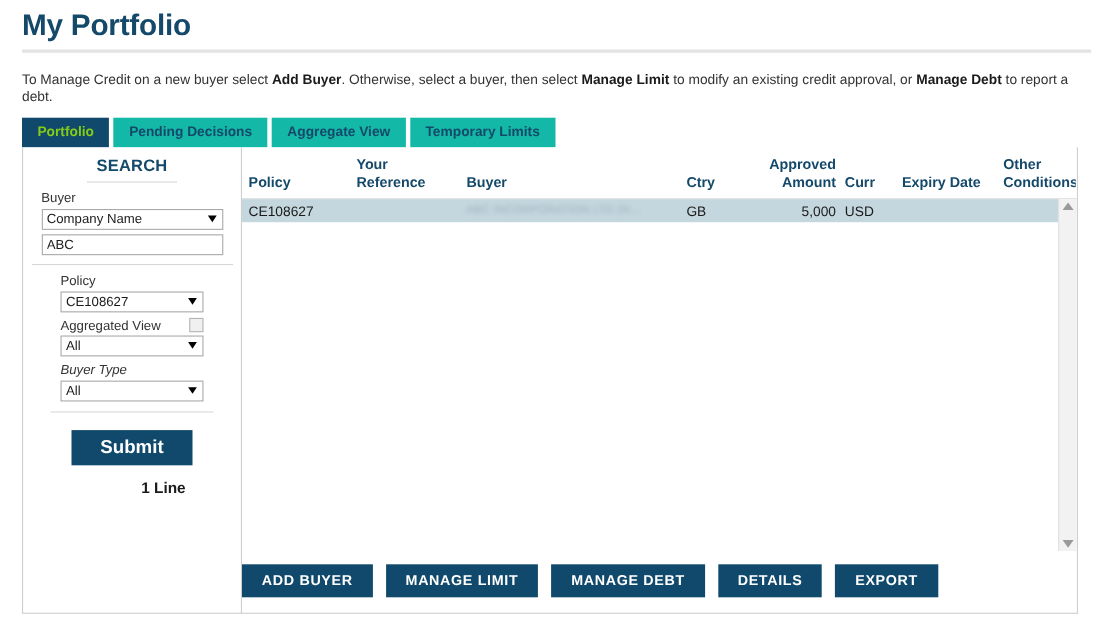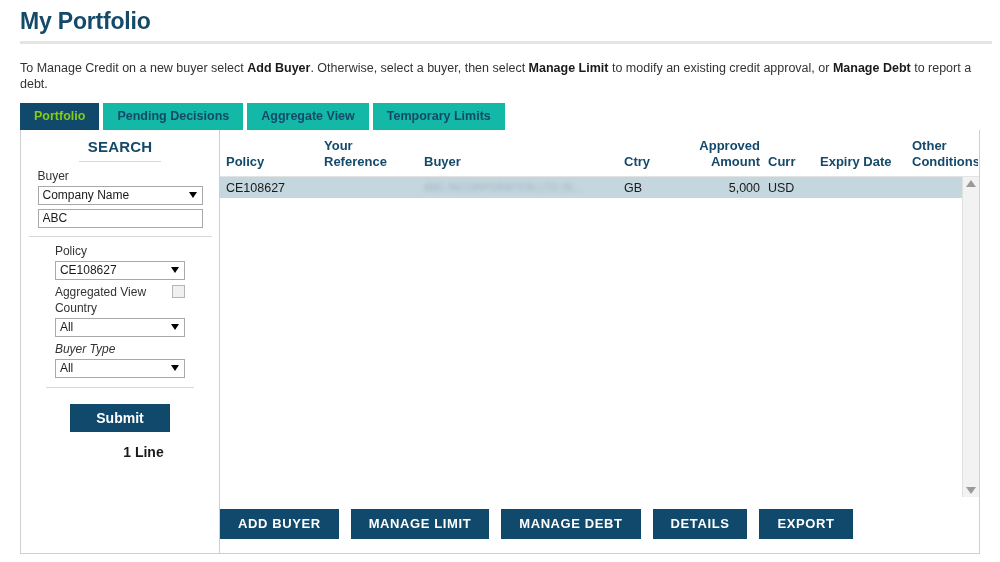--- a/index.html
+++ b/index.html
@@ -13,21 +13,21 @@
   .page {
     position: relative;
     width: 1000px; height: 562px;
     background: #ffffff;
   }
 
   
   .page-title {
     margin: 0;
     padding: 8px 0 6px 20px;
-    font-size: 23px;
+    font-size: 27px;
     font-weight: bold;
     color: #14496a;
     letter-spacing: -0.2px;
   }
   .title-rule {
     margin: 0 8px 0 20px;
     height: 3px;
     background: #e4e4e4;
     border: none;
   }
@@ -152,21 +152,21 @@
   .filter-divider { border-bottom: 1px solid #d8d8d8; }
   .submit-area {
     flex: 1;
     padding: 16px 12px 0 12px;
     text-align: right;
   }
   .btn-submit {
     display: inline-block;
     background: #10496b;
     color: #ffffff;
-    font-size: 14px;
+    font-size: 17px;
     font-weight: bold;
     border: none;
     padding: 6px 26px;
     font-family: "Liberation Sans", sans-serif;
     cursor: pointer;
   }
   .line-count {
     margin-top: 12px;
     font-size: 14px;
     font-weight: bold;
@@ -326,21 +326,20 @@
         <div class="sel">
           <span>CE108627</span>
           <span class="caret"></span>
         </div>
 
         <div class="chk-row">
           <span class="chk-label">Aggregated View</span>
           <span class="chk-box"></span>
         </div>
 
-        <label class="field-label">Country</label>
         <div class="sel">
           <span>All</span>
           <span class="caret"></span>
         </div>
 
         <label class="field-label tight">Buyer Type</label>
         <div class="sel">
           <span>All</span>
           <span class="caret"></span>
         </div>

